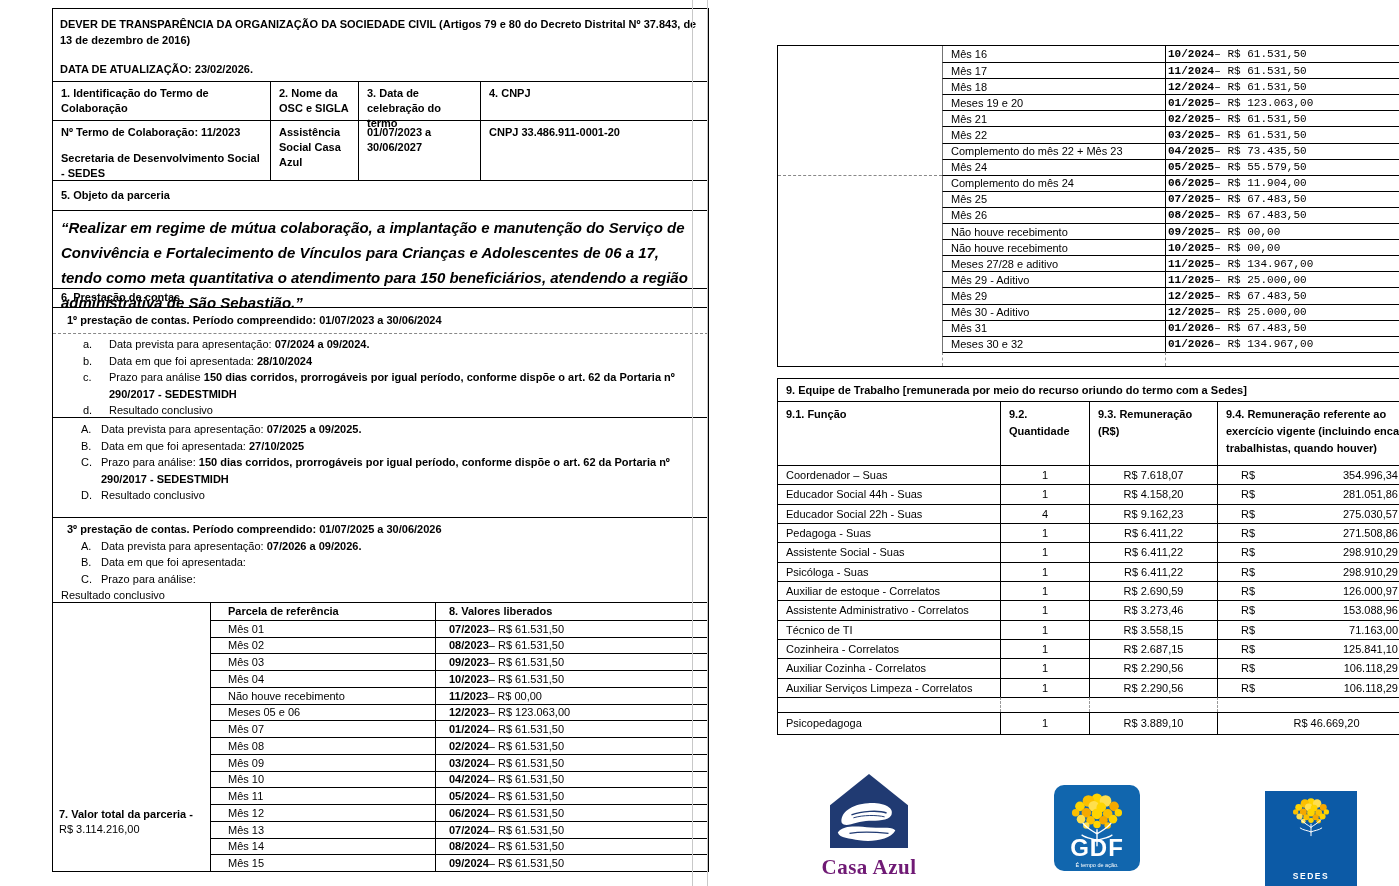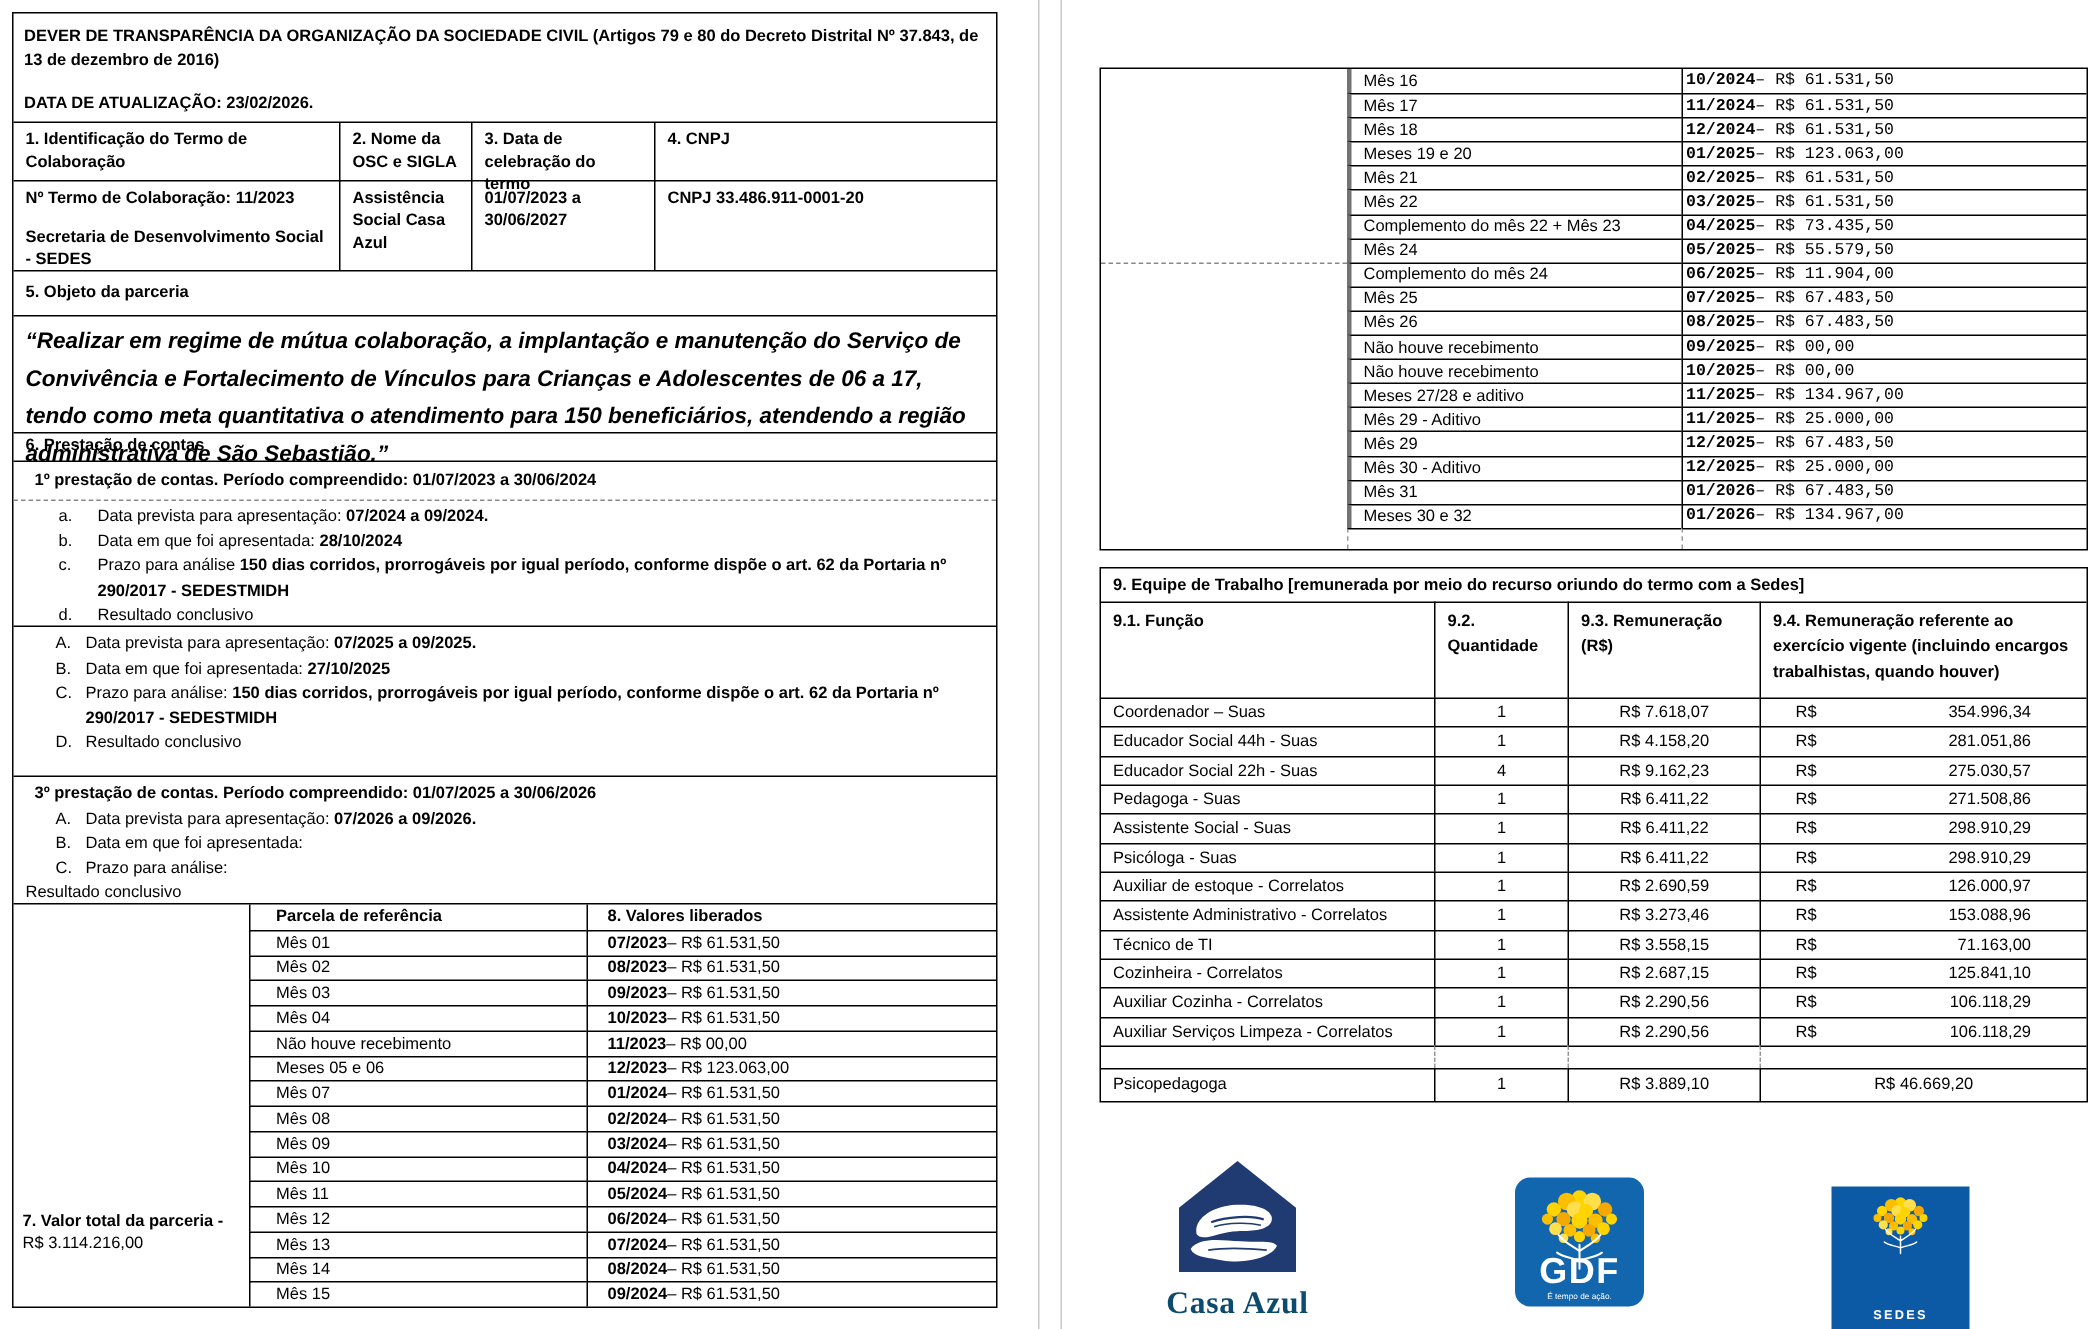--- a/index.html
+++ b/index.html
@@ -1,21 +1,21 @@
 <!DOCTYPE html>
 <html><head>
 <meta charset="utf-8">
 <style>
   * { box-sizing: border-box; margin: 0; padding: 0; }
   html,body { width:1399px; height:886px; background:#ffffff; }
   body { position:relative; font-family:"Liberation Sans","DejaVu Sans",sans-serif; font-size:11px; color:#000; overflow:hidden; }
   .bold { font-weight:bold; }
 
   
-  .page { position:absolute; top:0; height:886px; background:#fff; }
+  .page { position:absolute; top:0; height:886px; background:#fff;margin-left:44px; }
   #page1 { left:0; width:692px; }
   #page2 { left:708px; width:691px; }
   .pagesep { position:absolute; top:0; width:1px; height:886px; background:#c8c8c8; }
 
   
   #ltable { position:absolute; left:8px; top:8px; width:657px; border:1px solid #000; background:#fff; }
   .sec { border-top:1px solid #000; }
   #head-block { height:72px; padding:7px 10px 0 7px; line-height:16px; }
   .t-title { font-weight:bold; }
   .t-update { font-weight:bold; margin-top:13px; }
@@ -46,40 +46,40 @@
   .pc3 { border-left:1px solid #000; padding-left:13px; }
   .bt  { border-top:1px solid #000; }
   .ph  { font-weight:bold; }
   #valorcell { grid-area:1/1/17/2; display:flex; flex-direction:column; justify-content:flex-end; padding:0 4px 34px 6px; line-height:15px; white-space:nowrap; }
 
   
   #pt2 { position:absolute; left:25px; top:45px; width:659px; border:1px solid #000;
          display:grid; grid-template-columns:164px 223px 1fr; grid-template-rows:repeat(19,16.1px) 14px; background:#fff; }
   #cellA { grid-area:1/1/9/2; }
   #cellB { grid-area:9/1/21/2; border-top:1px dashed #888; }
-  .c2 { border-left:3px solid #737373; padding-left:8px; }
+  .c2 { border-left:1px solid #737373; padding-left:8px; }
   .c3 { border-left:1px solid #000; padding-left:2px;font-family:Liberation Mono, monospace; }
   .dl { border-left:1px dashed #999 !important; }
 
   #eqt { position:absolute; left:25px; top:378px; width:659px; border:1px solid #000;
          display:grid; grid-template-columns:222px 89px 128px 1fr; grid-template-rows:22px 64px repeat(12,19.33px) 15px 22px; background:#fff; }
   .eqc { display:flex; align-items:center; overflow:hidden; }
   .eqtitle { grid-column:1/5; font-weight:bold; padding:0 8px; }
   .eqh { font-weight:bold; align-items:flex-start; padding:4px 8px 0 8px; line-height:17px; white-space:normal; }
   .eq2,.eq3,.eq4 { border-left:1px solid #000; }
   .eqf { padding-left:8px; white-space:nowrap; }
   .eqq,.eqr { justify-content:center; }
   .eqt4 { padding:0 37px 0 23px; justify-content:space-between; }
   .eqt4c { justify-content:center; }
 
   
   #logos { position:absolute; left:0; top:770px; width:691px; height:116px; }
   .logo { position:absolute; text-align:center; }
   #casaazul { left:67px; top:2px; width:100px; }
-  .ca-title { font-family:"Liberation Serif","DejaVu Serif",serif; font-weight:bold; font-size:21px; color:#0c4a6e; margin-top:3px; letter-spacing:0.5px; }
+  .ca-title { font-family:"Liberation Serif","DejaVu Serif",serif; font-weight:bold; font-size:21px; color:#701a75; margin-top:3px; letter-spacing:0.5px; }
   #gdf { left:302px; top:15px; width:86px; height:86px; background:#1166ae; border-radius:10px; }
   .gdf-tree { position:absolute; left:11px; top:0px; }
   .gdf-text { position:absolute; bottom:9px; width:100%; color:#fff; font-weight:bold; font-size:24px; letter-spacing:1px; }
   .gdf-tag { position:absolute; bottom:3px; width:100%; color:#fff; font-size:5.5px; }
   #sedes { left:513px; top:21px; width:92px; height:95px; background:#0c5aa6; }
   .sedes-tree { position:absolute; left:23px; top:1px; }
   .sedes-text { position:absolute; bottom:5px; width:100%; color:#fff; font-weight:bold; font-size:8.5px; letter-spacing:1.5px; }
 </style>
 </head>
 <body>

